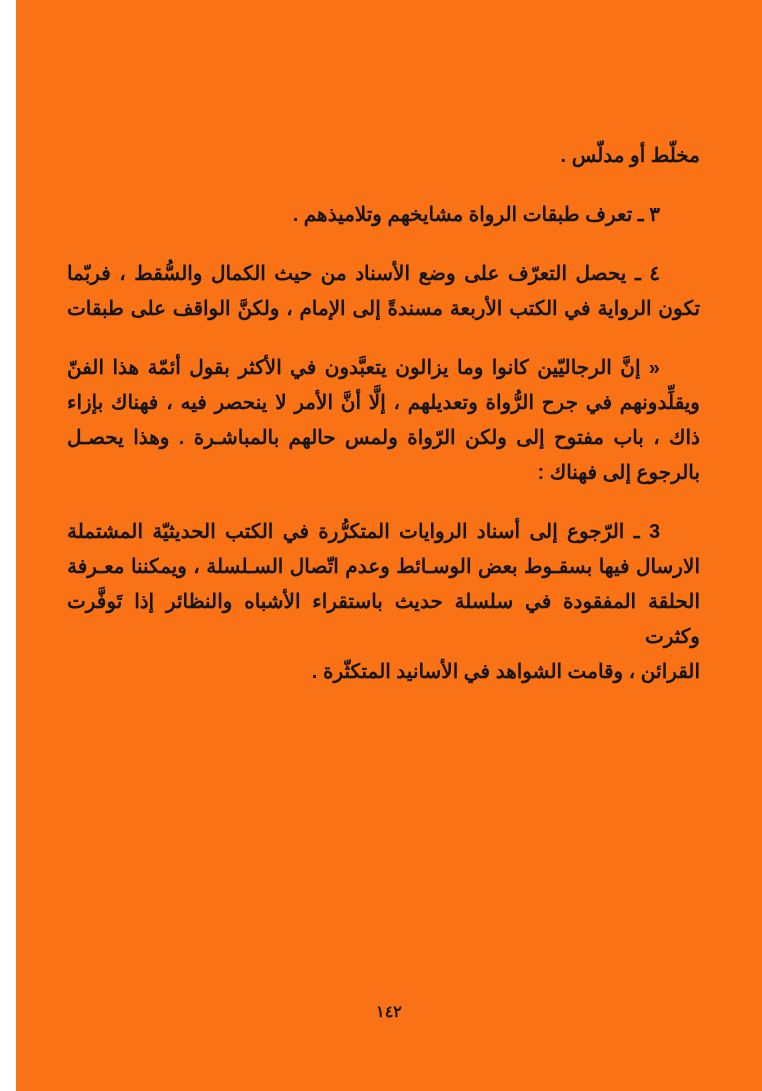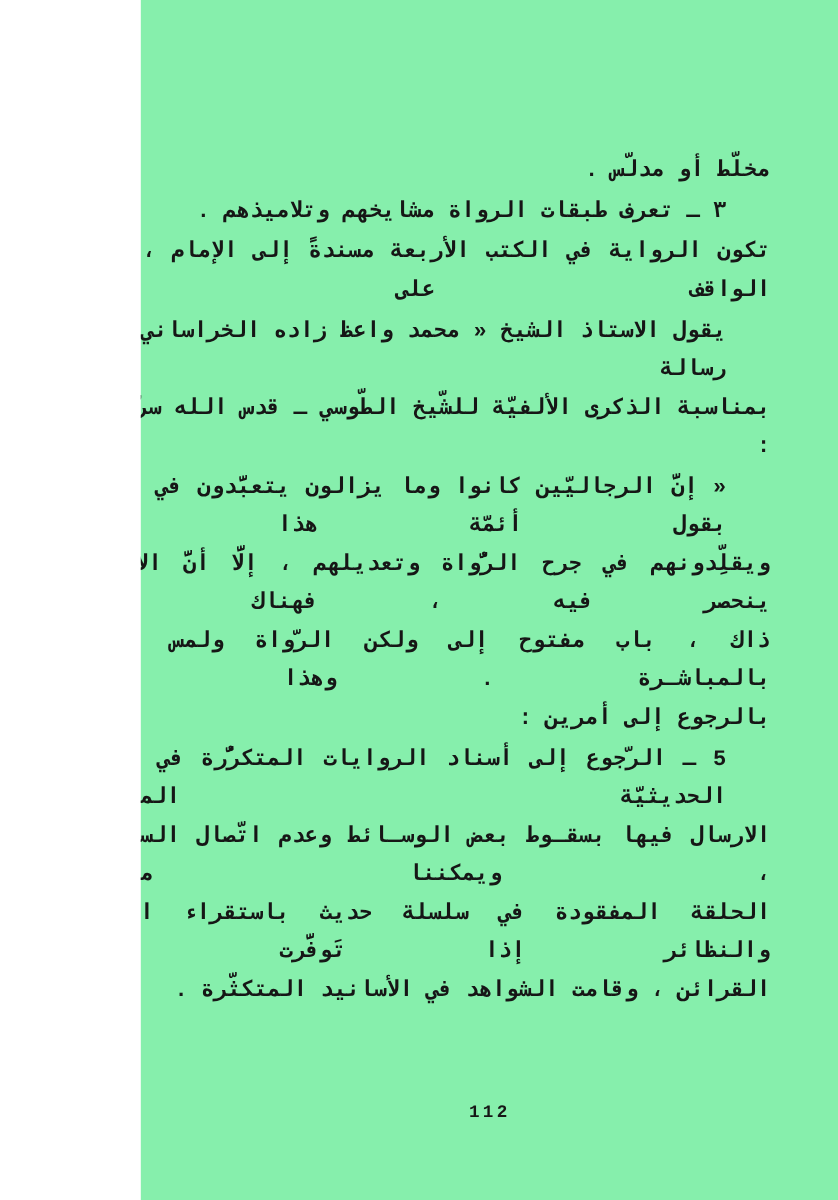--- a/index.html
+++ b/index.html
@@ -2,36 +2,36 @@
 <html lang="ar" dir="rtl"><head>
 <meta charset="utf-8">
 <style>
   html, body {
     margin: 0;
     padding: 0;
     background: #ffffff;
   }
   .book-page {
     position: relative;
-    width: 634px;
+    width: 746px;
     height: 1091px;
-    background: #86efac;
+    background: #f97316;
     overflow: hidden;
     direction: rtl;
-    font-family: Liberation Mono, monospace;
+    font-family: Liberation Sans, sans-serif;
     color: #161616;
   }
   .page-text {
     position: absolute;
     top: 138px;
     right: 62px;
     width: 633px;
   }
   .para { margin: 0; }
-  .para + .para { margin-top: 2px; }
+  .para + .para { margin-top: 24px; }
   .line {
     font-size: 20px;
     font-weight: 700;
     line-height: 35px;
     white-space: normal;
     text-align: justify;
     text-align-last: justify;
     text-justify: inter-word;
     letter-spacing: 0;
   }
@@ -61,38 +61,35 @@
 
     <div class="para">
       <div class="line end">مخلّط أو مدلّس .</div>
     </div>
 
     <div class="para">
       <div class="line ind end">٣ ـ تعرف طبقات الرواة مشايخهم وتلاميذهم .</div>
     </div>
 
     <div class="para">
+      <div class="line ind">٤ ـ يحصل التعرّف على وضع الأسناد من حيث الكمال والسُّقط ، فربّما</div>
       <div class="line">تكون الرواية في الكتب الأربعة مسندةً إلى الإمام ، ولكنَّ الواقف على طبقات</div>
     </div>
 
-    <div class="para">
-      <div class="line ind">يقول الاستاذ الشيخ « محمد واعظ زاده الخراساني » في رسالة نشرت</div>
-      <div class="line end">بمناسبة الذكرى الألفيّة للشّيخ الطّوسي ـ قدس الله سرّه ـ :</div>
-    </div>
 
     <div class="para">
       <div class="line ind">« إنَّ الرجاليّين كانوا وما يزالون يتعبَّدون في الأكثر بقول أئمّة هذا الفنّ</div>
       <div class="line">ويقلِّدونهم في جرح الرُّواة وتعديلهم ، إلَّا أنَّ الأمر لا ينحصر فيه ، فهناك بإزاء</div>
       <div class="line">ذاك ، باب مفتوح إلى ولكن الرّواة ولمس حالهم بالمباشـرة . وهذا يحصـل</div>
-      <div class="line end">بالرجوع إلى أمرين :</div>
+      <div class="line end">بالرجوع إلى فهناك :</div>
     </div>
 
     <div class="para">
-      <div class="line ind">5 ـ الرّجوع إلى أسناد الروايات المتكرُّرة في الكتب الحديثيّة المشتملة</div>
+      <div class="line ind">3 ـ الرّجوع إلى أسناد الروايات المتكرُّرة في الكتب الحديثيّة المشتملة</div>
       <div class="line">الارسال فيها بسقـوط بعض الوسـائط وعدم اتّصال السـلسلة ، ويمكننا معـرفة</div>
       <div class="line">الحلقة المفقودة في سلسلة حديث باستقراء الأشباه والنظائر إذا تَوفَّرت وكثرت</div>
       <div class="line end">القرائن ، وقامت الشواهد في الأسانيد المتكثّرة .</div>
     </div>
 
   </div>
 
-  <div class="page-number">112</div>
+  <div class="page-number">١٤٢</div>
 </div>
 
 </body></html>

